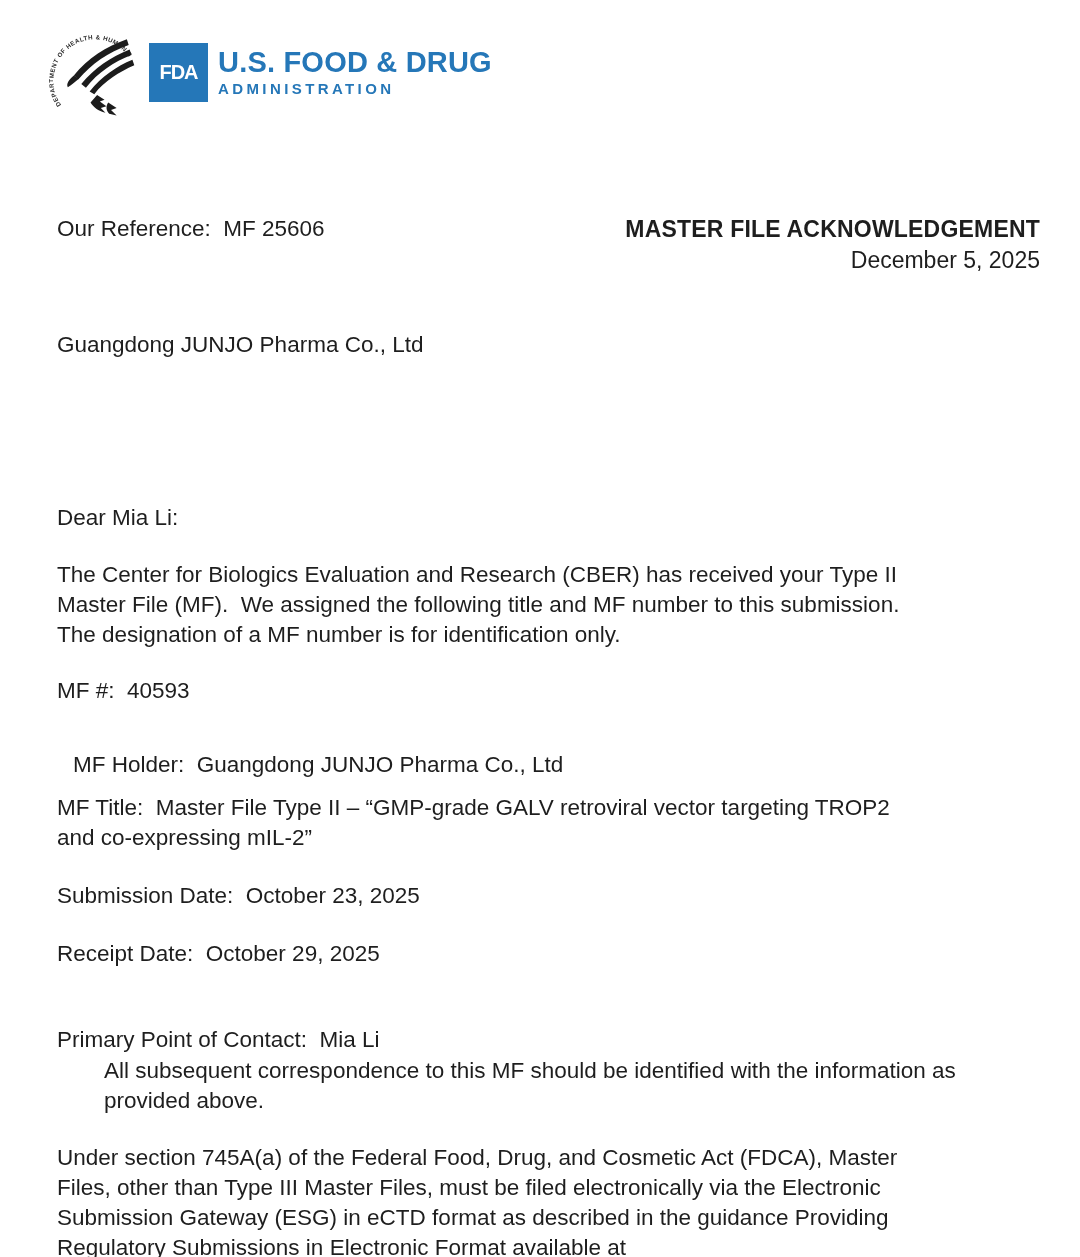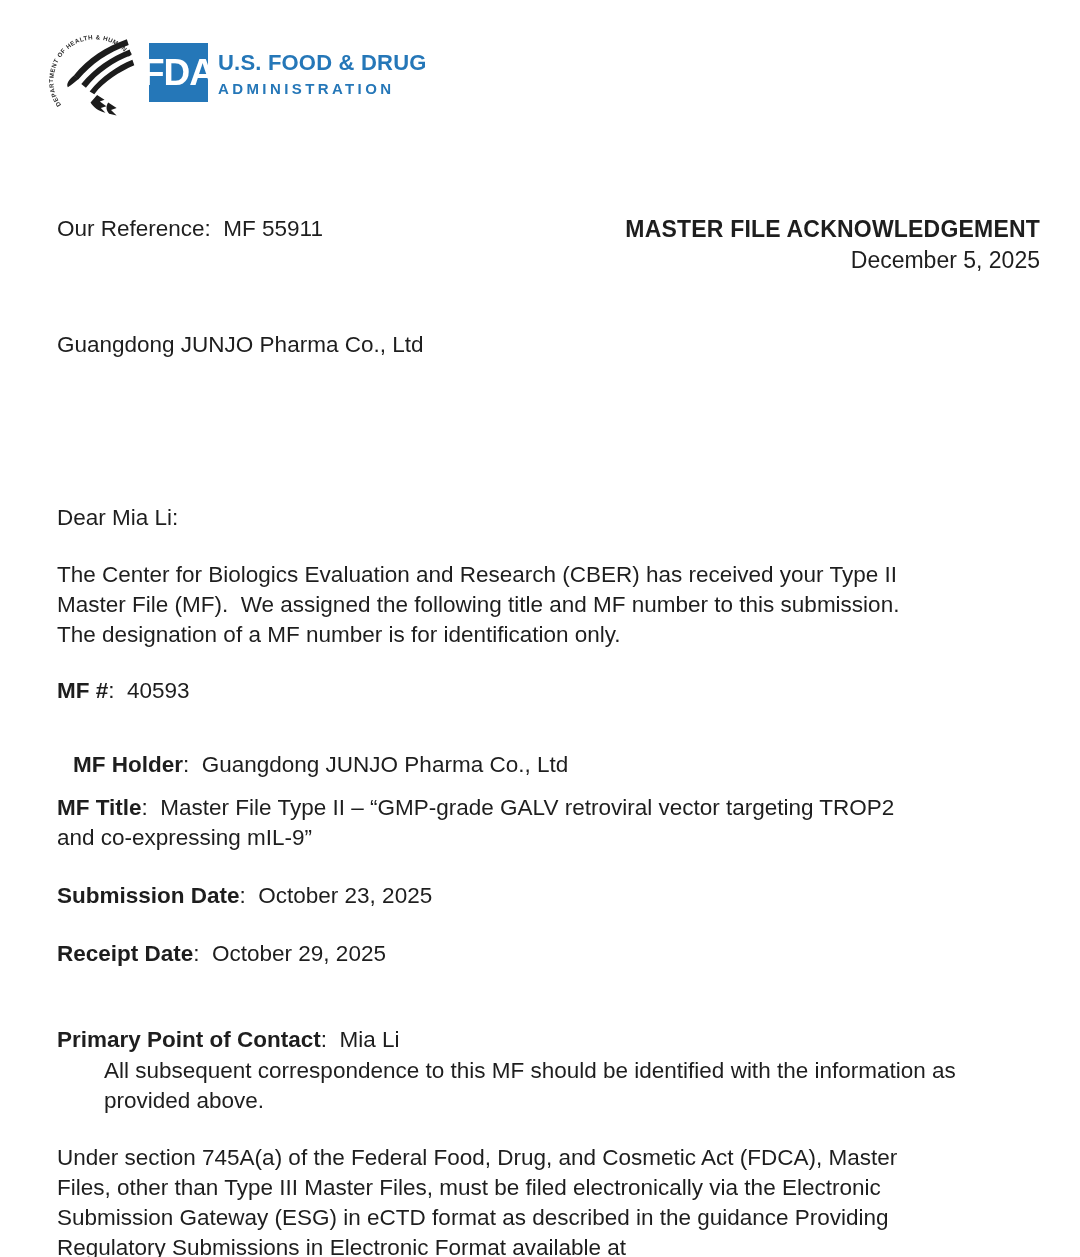--- a/index.html
+++ b/index.html
@@ -6,34 +6,34 @@
   .page {
     position:relative;
     width:1080px; height:1257px;
     background:#ffffff;
     overflow:hidden;
     font-family:"Liberation Sans","DejaVu Sans",sans-serif;
     color:#1e1e1e;
   }
   .txt { font-size:22.5px; line-height:30px; white-space:pre-wrap; }
   .abs { position:absolute; left:57px; width:990px; }
-  b { font-weight:700; }
+  b { font-weight:400; }
 
   
   .header { position:absolute; top:28px; left:45px; display:flex; align-items:flex-start; }
   .hhs { width:93px; height:93px; margin-top:2px; }
   .hhs .ring { fill:#2a2a2a; font-family:"Liberation Sans",sans-serif; font-weight:600; }
   .fda-wrap { display:flex; margin-left:11px; margin-top:15px; }
   .fda-square {
     width:59px; height:59px; background:#2577b8;
-    color:#ffffff; font-weight:700; font-size:37px; letter-spacing:-1px;
+    color:#ffffff; font-weight:700; font-size:20px; letter-spacing:-1px;
     display:flex; align-items:center; justify-content:center;
   }
   .fda-brand { margin:4px 0 0 10px; color:#2577b8; }
-  .brand1 { font-weight:700; font-size:22px; line-height:31px; letter-spacing:0.2px; }
+  .brand1 { font-weight:700; font-size:29px; line-height:31px; letter-spacing:0.2px; }
   .brand2 { font-weight:700; font-size:15px; line-height:18px; letter-spacing:3.4px; margin-top:2px; }
 
   
   .ref-row { position:absolute; top:214px; left:57px; width:983px;
              display:flex; justify-content:space-between; align-items:flex-start; }
   .our-ref { font-size:22.5px; line-height:30px; white-space:pre-wrap; }
   .ref-right { text-align:right; }
   .doc-title { font-weight:700; font-size:23px; line-height:31px; letter-spacing:0.2px; }
   .doc-date { font-size:23px; line-height:31px; }
 
@@ -75,41 +75,41 @@
     <div class="fda-wrap">
       <div class="fda-square">FDA</div>
       <div class="fda-brand">
         <div class="brand1">U.S. FOOD &amp; DRUG</div>
         <div class="brand2">ADMINISTRATION</div>
       </div>
     </div>
   </div>
 
   <div class="ref-row">
-    <div class="our-ref">Our Reference:  MF 55911</div>
+    <div class="our-ref">Our Reference:  MF 25606</div>
     <div class="ref-right">
       <div class="doc-title">MASTER FILE ACKNOWLEDGEMENT</div>
       <div class="doc-date">December 5, 2025</div>
     </div>
   </div>
 
   <div class="abs txt salutation">Dear Mia Li:</div>
 
   <div class="abs txt recipient">Guangdong JUNJO Pharma Co., Ltd</div>
 
   <div class="abs txt intro">The Center for Biologics Evaluation and Research (CBER) has received your Type II
 Master File (MF).  We assigned the following title and MF number to this submission.
 The designation of a MF number is for identification only.</div>
 
   <p class="abs txt field-0" style="margin:0"><b>MF #</b><span>:  40593</span></p>
 
   <p class="abs txt field-1" style="margin:16px"><b>MF Holder</b><span>:  Guangdong JUNJO Pharma Co., Ltd</span></p>
 
   <p class="abs txt field-2" style="margin:0"><b>MF Title</b><span>:  Master File Type II – “GMP-grade GALV retroviral vector targeting TROP2
-and co-expressing mIL-9”</span></p>
+and co-expressing mIL-2”</span></p>
 
   <p class="abs txt field-3" style="margin:0"><b>Submission Date</b><span>:  October 23, 2025</span></p>
 
   <p class="abs txt field-4" style="margin:0"><b>Receipt Date</b><span>:  October 29, 2025</span></p>
 
   <p class="abs txt field-5" style="margin:0"><b>Primary Point of Contact</b><span>:  Mia Li</span></p>
 
   <div class="abs txt closing-0">All subsequent correspondence to this MF should be identified with the information as
 provided above.</div>
 

